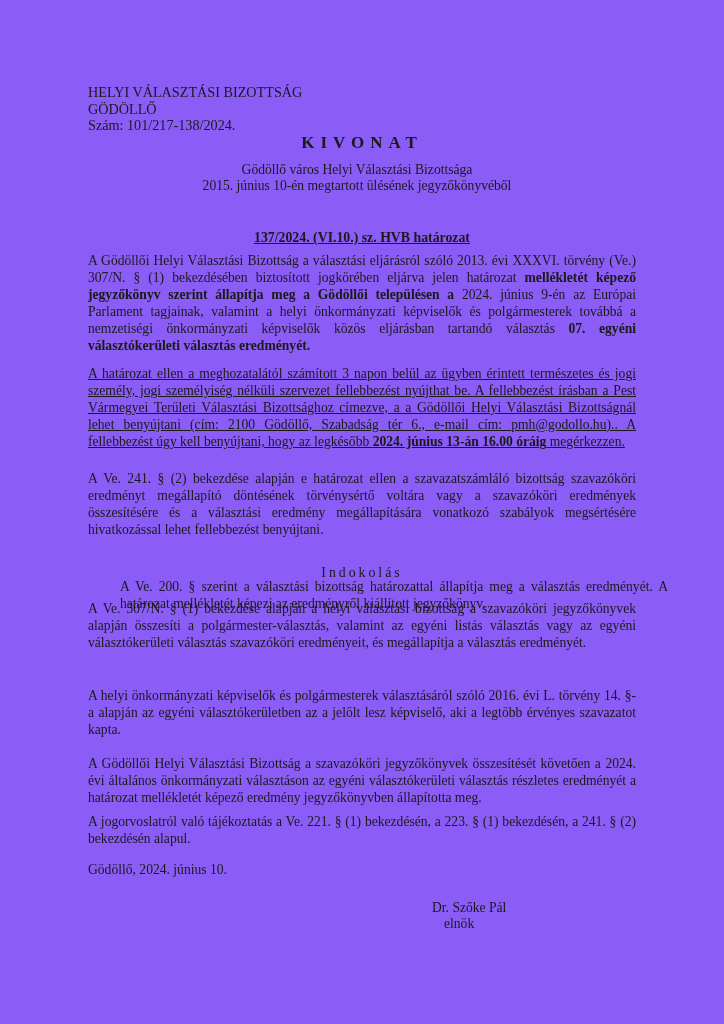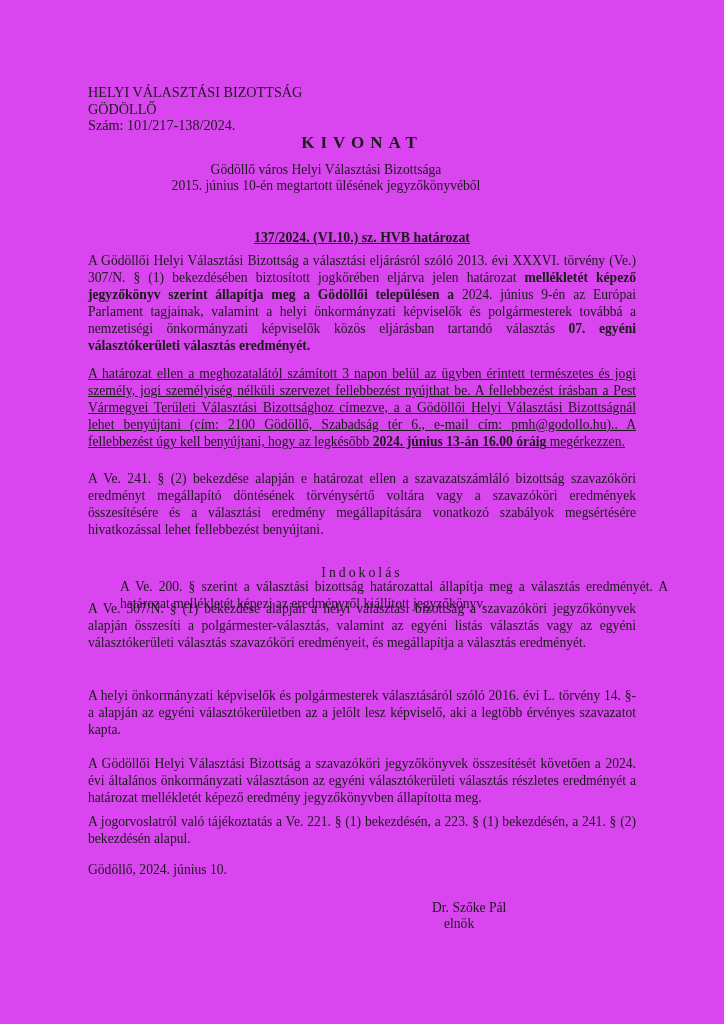--- a/index.html
+++ b/index.html
@@ -1,24 +1,24 @@
 <!DOCTYPE html>
 <html><head>
   <meta charset="utf-8">
   <style>
     html, body { margin: 0; padding: 0; background: #ffffff; }
     body { width: 724px; height: 1024px; position: relative; overflow: hidden;
       font-family: "Liberation Serif", "DejaVu Serif", serif; color: #1a1a1a; }
-    .page { position: absolute; left: 0; top: 0; width: 724px; height: 1024px; background: #d946ef; }
+    .page { position: absolute; left: 0; top: 0; width: 724px; height: 1024px; background: #8b5cf6; }
     .hdr { position: absolute; left: 88px; top: 84px; font-size: 14.2px; line-height: 16.5px; }
     .hdr div { white-space: nowrap; }
     .title { position: absolute; left: 0; width: 724px; top: 133px; text-align: center;
       font-weight: bold; font-size: 17px; letter-spacing: 6px; font-family: Liberation Serif, serif; }
     .subtitle { position: absolute; left: 0; width: 652px; top: 162px; text-align: center;
-      font-size: 13.6px; line-height: 16px; }
+      font-size: 13.6px; line-height: 16px; padding-left: 31px; }
     .decision { position: absolute; left: 0; width: 724px; top: 230px; text-align: center;
       font-size: 13.8px; font-weight: bold; }
     .decision span { text-decoration: underline; }
     .para { position: absolute; left: 88px; width: 548px; font-size: 13.6px; line-height: 17px;
       text-align: justify; }
     .para b { font-weight: bold; }
     .email { text-decoration: underline; }
     .section-title { position: absolute; left: 0; width: 724px; top: 565px; text-align: center;
       font-size: 13.8px; letter-spacing: 3px; }
     .place-date { position: absolute; left: 88px; top: 862px; font-size: 13.6px; }

